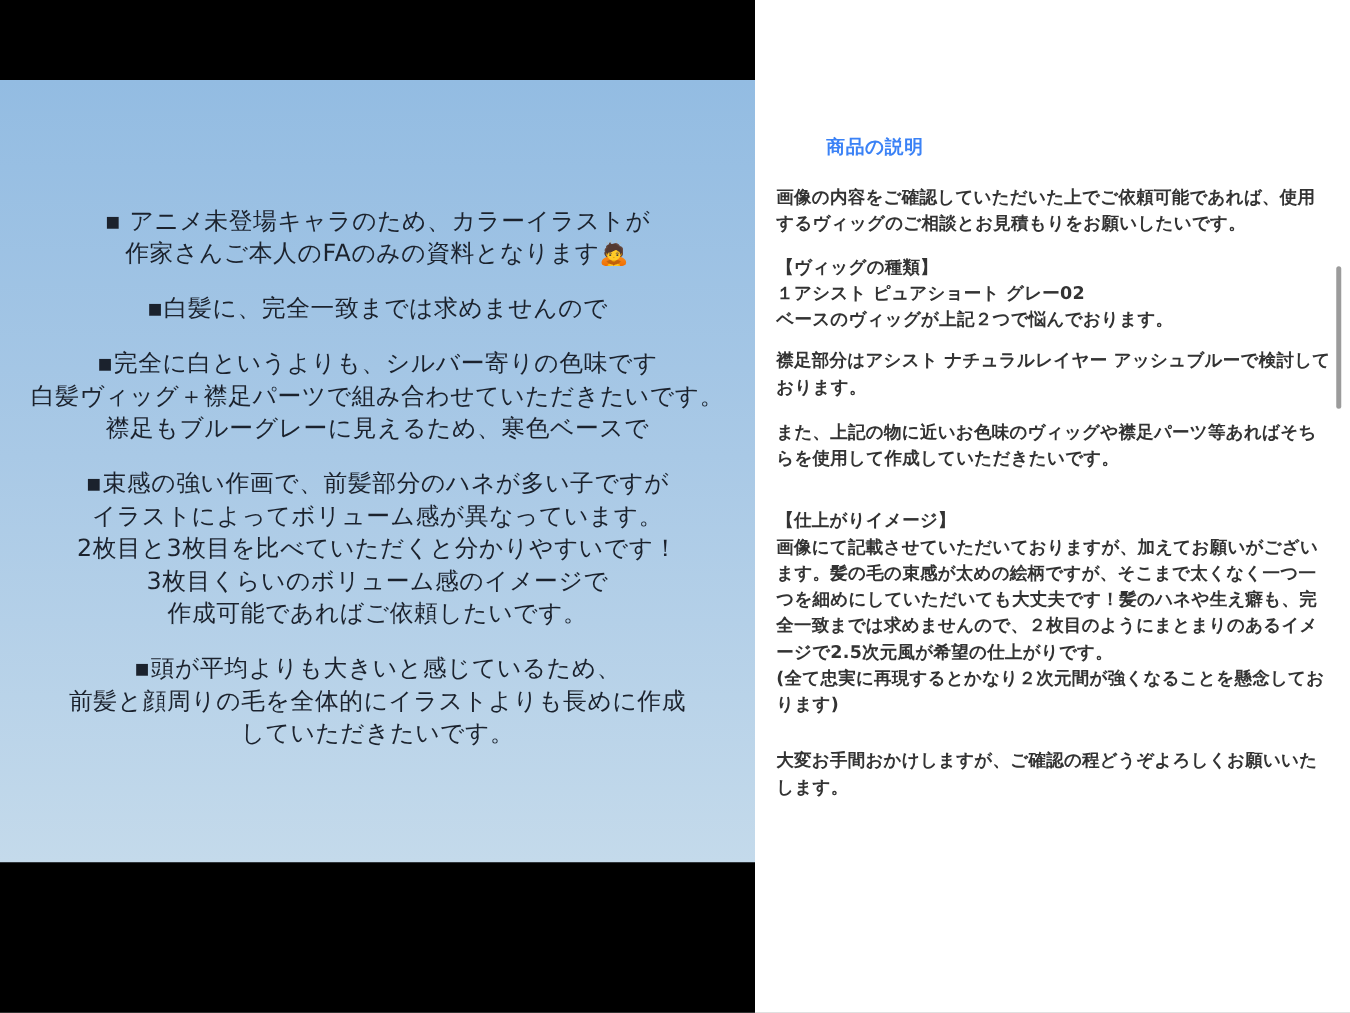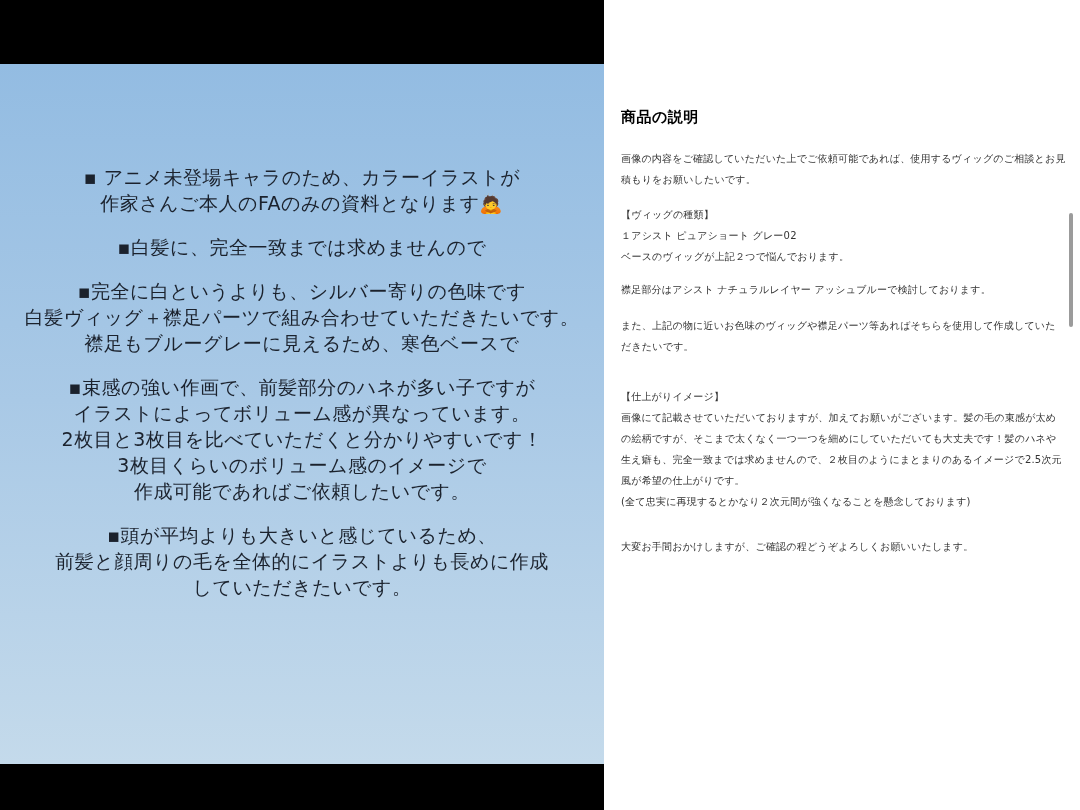--- a/index.html
+++ b/index.html
@@ -19,21 +19,21 @@
   
   .left-pane {
     width:604px; height:810px;
     background:#000000;
     display:flex; flex-direction:column;
     flex:0 0 604px;
   }
   .bar-top { height:64px; background:#000000; }
   .bar-bottom { flex:1; background:#000000; }
   .blue-card {
-    height:700px;
+    height:626px;
     background:linear-gradient(180deg,#93bce2 0%,#a9c9e6 48%,#c4daeb 100%);
     color:#1b222d;
     text-align:center;
     padding-top:100px;
     font-size:19px;
     line-height:26px;
     letter-spacing:0.5px;
   }
   .note-group { margin-bottom:18px; }
   .note-group.extra-gap { }
@@ -43,31 +43,33 @@
   .right-pane {
     position:relative;
     flex:1;
     background:#ffffff;
     padding:108px 14px 0 17px;
     color:#333333;
   }
   .desc-title {
     font-size:15px;
     font-weight:bold;
-    color:#000000;
+    color:#3b82f6;
     line-height:18px;
     margin-bottom:22px;
     letter-spacing:0.5px;
+    margin-left:40px;
   }
   .para {
-    font-size:10px;
+    font-size:14px;
     line-height:21px;
     letter-spacing:0.2px;
     margin-bottom:14px;
     text-align:left;
+    font-weight:bold;
   }
   .para .blk { display:block; }
   .mb-sm { margin-bottom:12px; }
   .mb-md { margin-bottom:15px; }
   .mb-lg { margin-bottom:29px; }
   .mb-xl { margin-bottom:34px; }
   .mb-finish { margin-bottom:24px; }
 
   .scrollbar-thumb {
     position:absolute;

